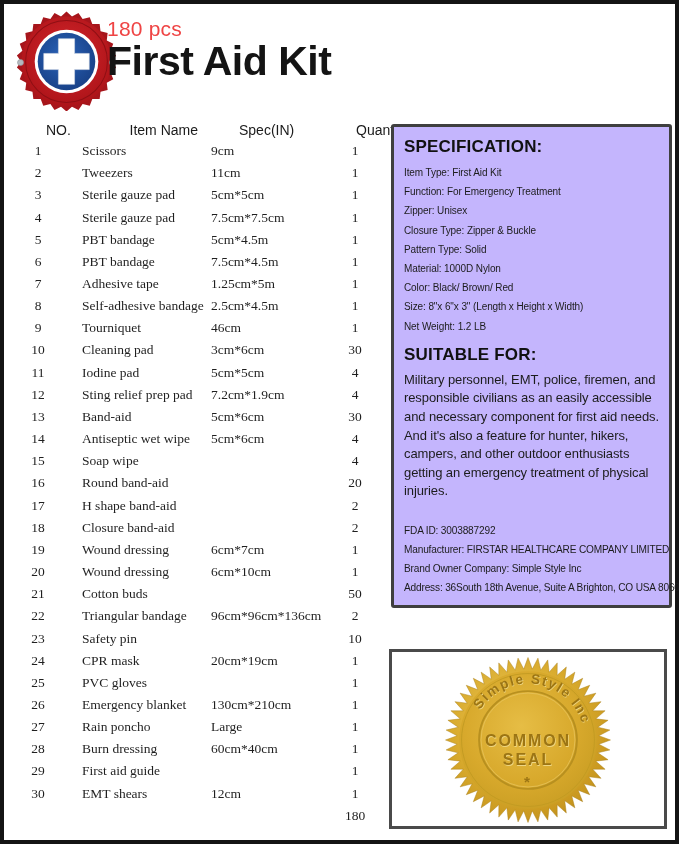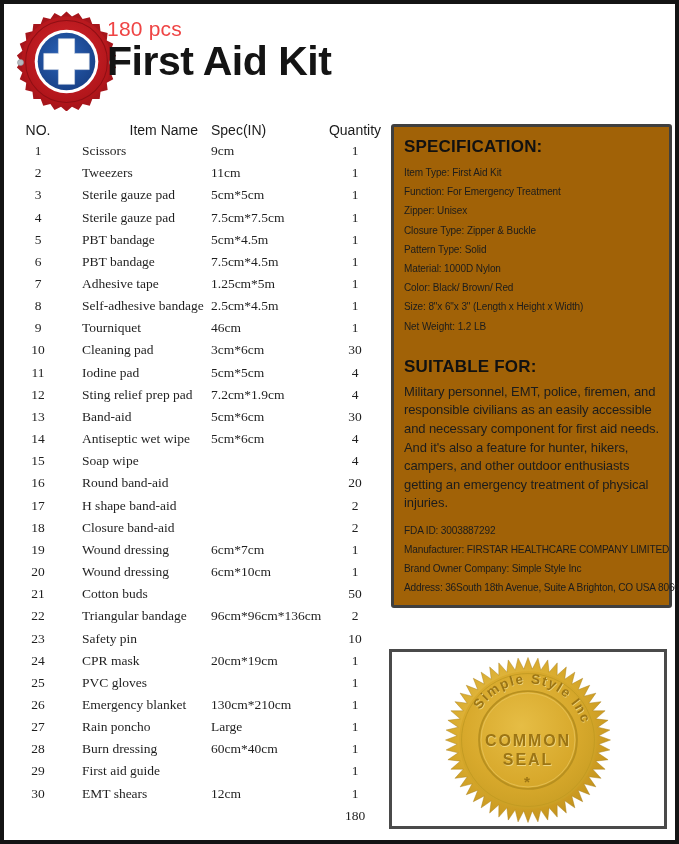--- a/index.html
+++ b/index.html
@@ -8,34 +8,34 @@
 
   
   .logo{position:absolute;left:12px;top:6px;width:101px;height:101px;}
   .titles{position:absolute;left:103px;top:14px;line-height:1;}
   .pieces{font-size:21px;color:#ef4444;letter-spacing:.2px;}
   .title{font-size:41px;font-weight:700;color:#141414;letter-spacing:-.5px;margin-top:2px;}
 
   
   .tbl{position:absolute;left:14px;top:116px;width:374px;}
   .tr{display:grid;grid-template-columns:40px 140px 130px 54px;height:22.16px;align-items:center;}
-  .th{font-size:14px;color:#1b1b1b;font-family:"Liberation Sans",sans-serif;}
+  .th{font-size:14px;color:#1b1b1b;font-family:"Liberation Sans",sans-serif;margin-left:28px;}
   .td{font-size:13.5px;color:#1f1f1f;font-family:"Liberation Serif","DejaVu Serif",serif;white-space:nowrap;}
   .c-no{text-align:center;}
   .c-name{padding-left:24px;}
   .c-spec{padding-left:13px;}
   .c-qty{text-align:center;}
   .head .c-name{padding-left:24px;text-align:right;}
   .head{height:20px;}
 
   
-  .spec-box{position:absolute;left:387px;top:120px;width:281px;height:484px;border:3px solid #3f3f3f;border-radius:3px;box-sizing:border-box;padding:8px 8px 8px 10px;background:#a16207;}
+  .spec-box{position:absolute;left:387px;top:120px;width:281px;height:484px;border:3px solid #3f3f3f;border-radius:3px;box-sizing:border-box;padding:8px 8px 8px 10px;background:#c4b5fd;}
   .panel-heading{font-size:17px;font-weight:600;color:#111;margin:2px 0 6px 0;letter-spacing:.2px;}
   .spec-line{font-size:10px;line-height:19.2px;color:#1c1c1c;white-space:nowrap;letter-spacing:-.1px;}
-  .suit-head{margin-top:21px;}
+  .suit-head{margin-top:9px;}
   .suit-p{font-size:13px;line-height:18.6px;color:#1c1c1c;margin:0;letter-spacing:-.1px;}
   .fda{position:absolute;left:10px;right:4px;bottom:8px;}
   .fda-line{font-size:11.5px;line-height:19px;color:#1c1c1c;white-space:nowrap;transform:scaleX(.88);transform-origin:0 50%;letter-spacing:-.2px;}
 
   
   .seal-box{position:absolute;left:385px;top:645px;width:278px;height:180px;border:3px solid #4a4a4a;box-sizing:border-box;background:#fff;display:flex;align-items:center;justify-content:center;}
   .seal-svg{width:168px;height:168px;margin-top:2px;}
 </style>
 </head>
 <body>

